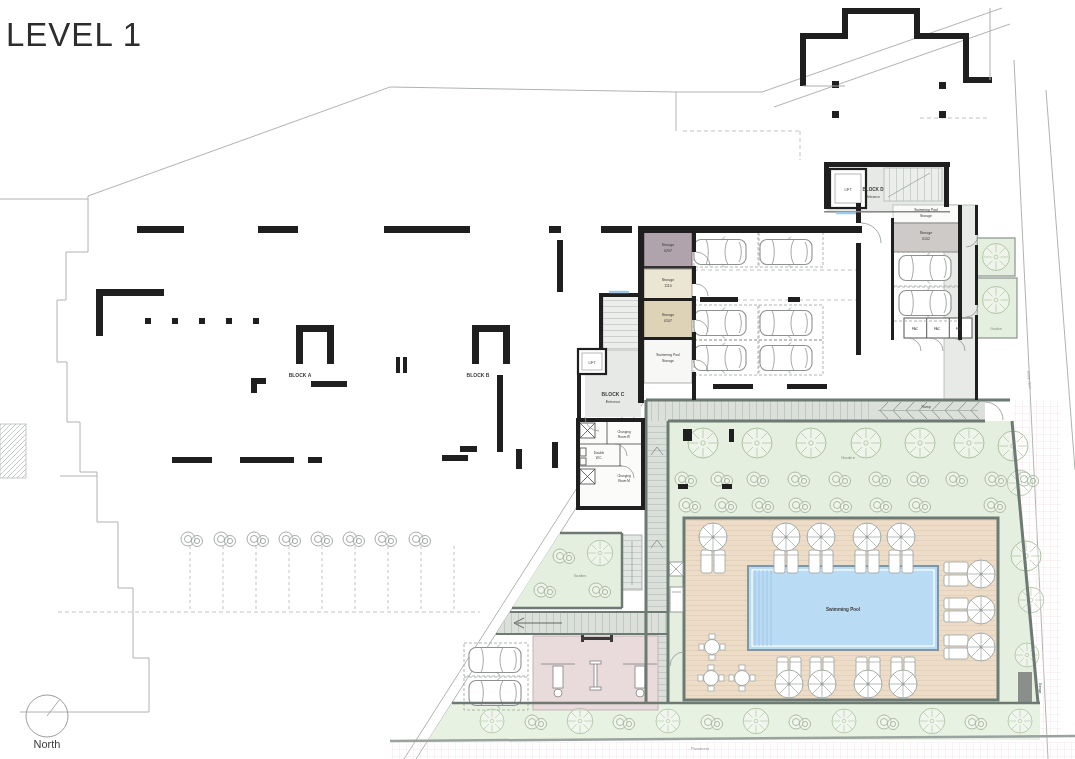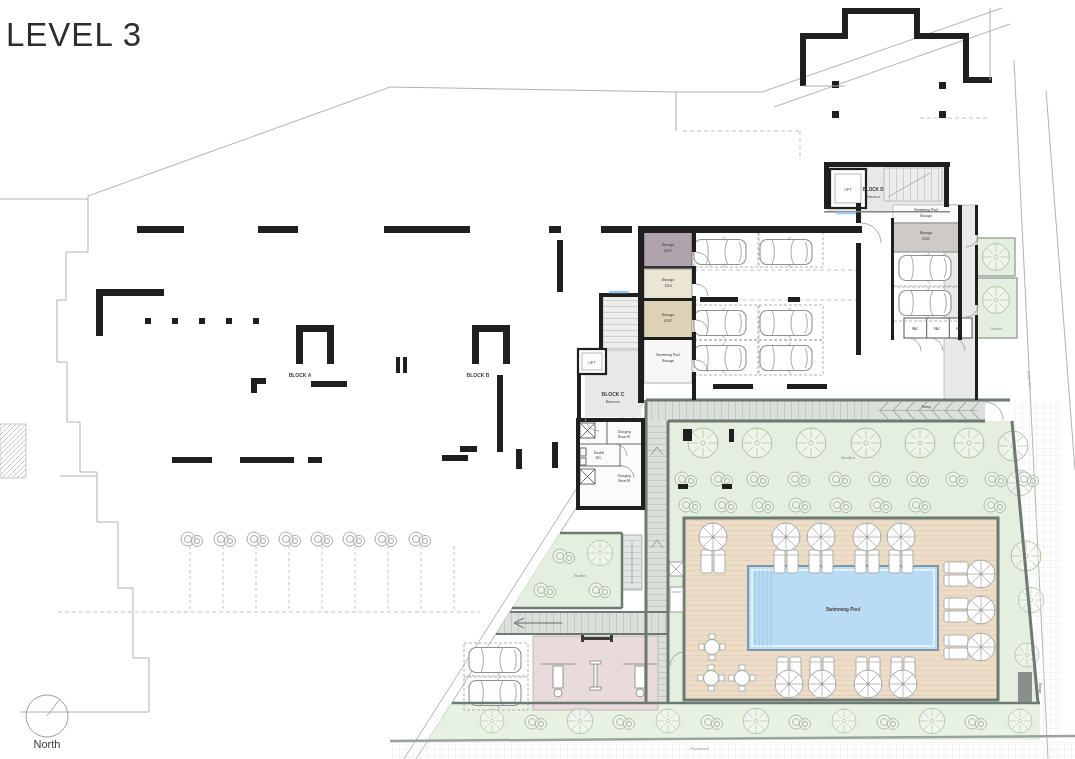--- a/index.html
+++ b/index.html
@@ -10,21 +10,21 @@
               letter-spacing:1px;color:#2d2d2d;}
   text{font-family:"Liberation Sans",sans-serif;fill:#3a3a3a;}
   .lbl-bold{font-weight:bold;}
   .lbl-green{fill:#7f917e;}
   .lbl-grey{fill:#8f958f;}
 </style>
 </head>
 <body>
 
 <div class="canvas">
-  <div class="page-title">LEVEL 3</div>
+  <div class="page-title">LEVEL 1</div>
 
   <svg class="plan-svg" width="1075" height="759" viewBox="0 0 1075 759">
     <defs>
       <pattern id="vlines" width="7" height="10" patternUnits="userSpaceOnUse">
         <path d="M0,0 V10" stroke="#a9b1ad" stroke-width="1"></path>
       </pattern>
       <pattern id="hlines" width="10" height="6" patternUnits="userSpaceOnUse">
         <path d="M0,0 H10" stroke="#a9b1ad" stroke-width="1"></path>
       </pattern>
       <pattern id="deckl" width="10" height="5" patternUnits="userSpaceOnUse">

